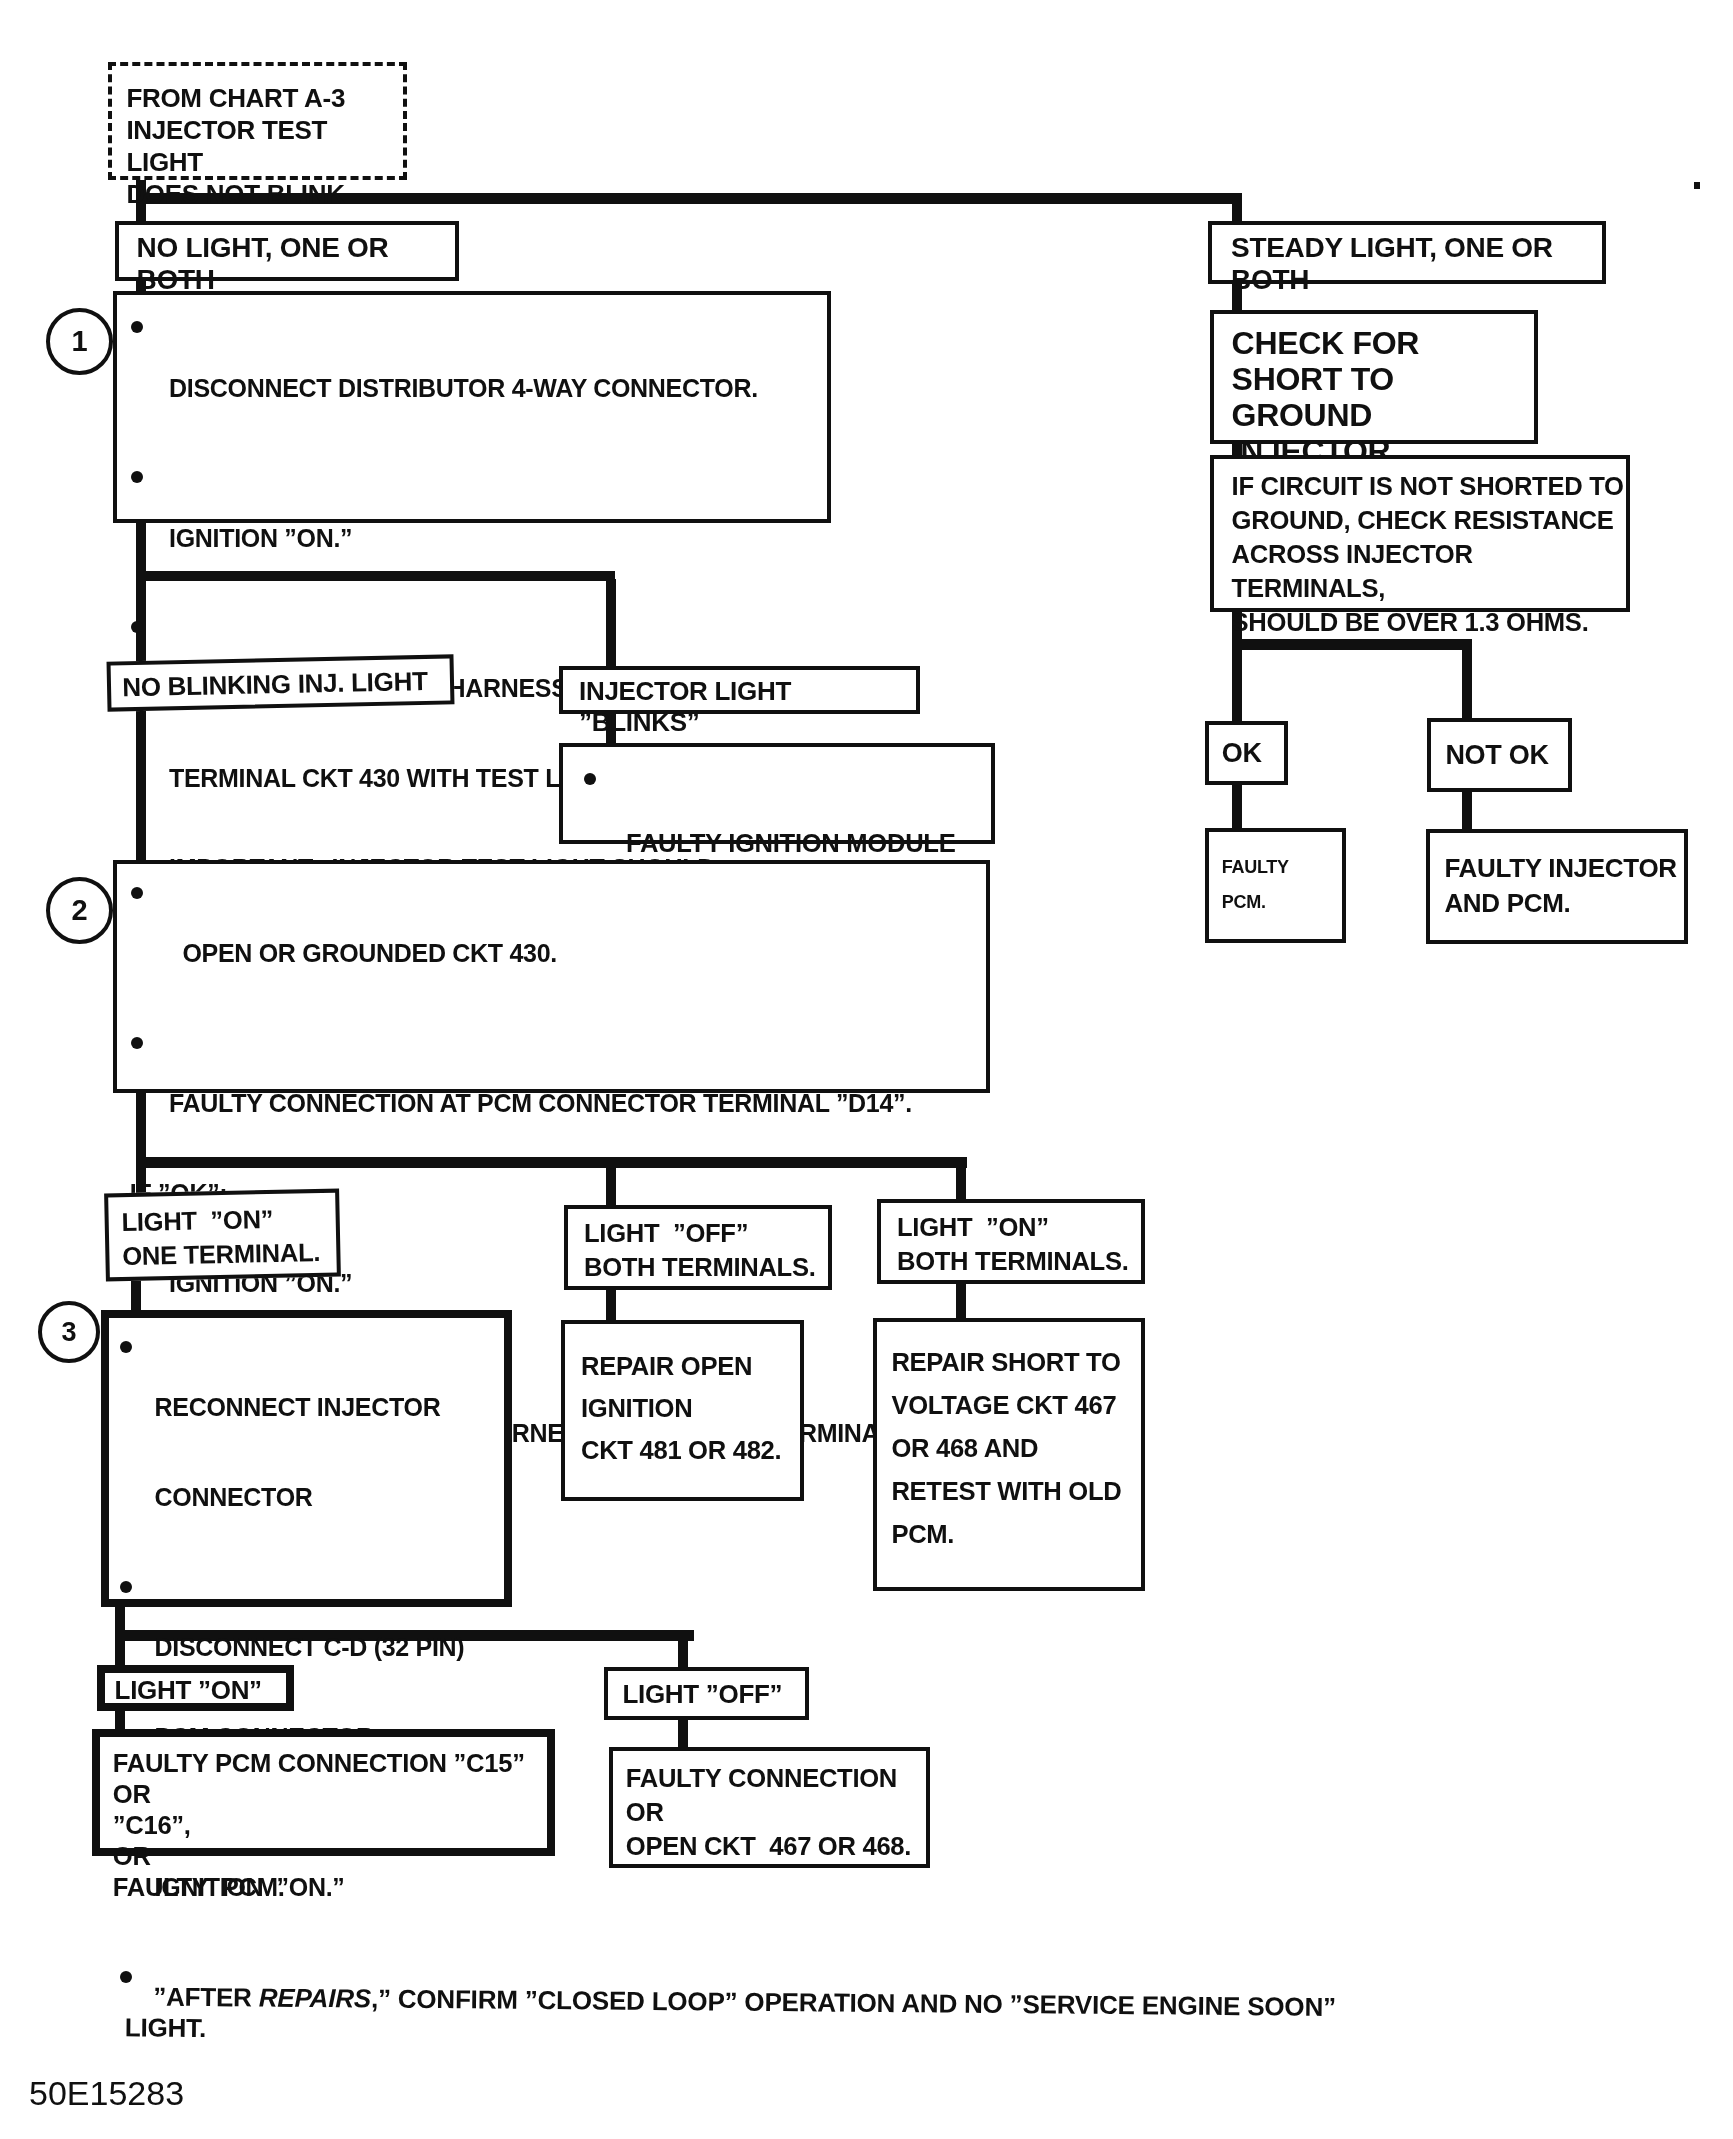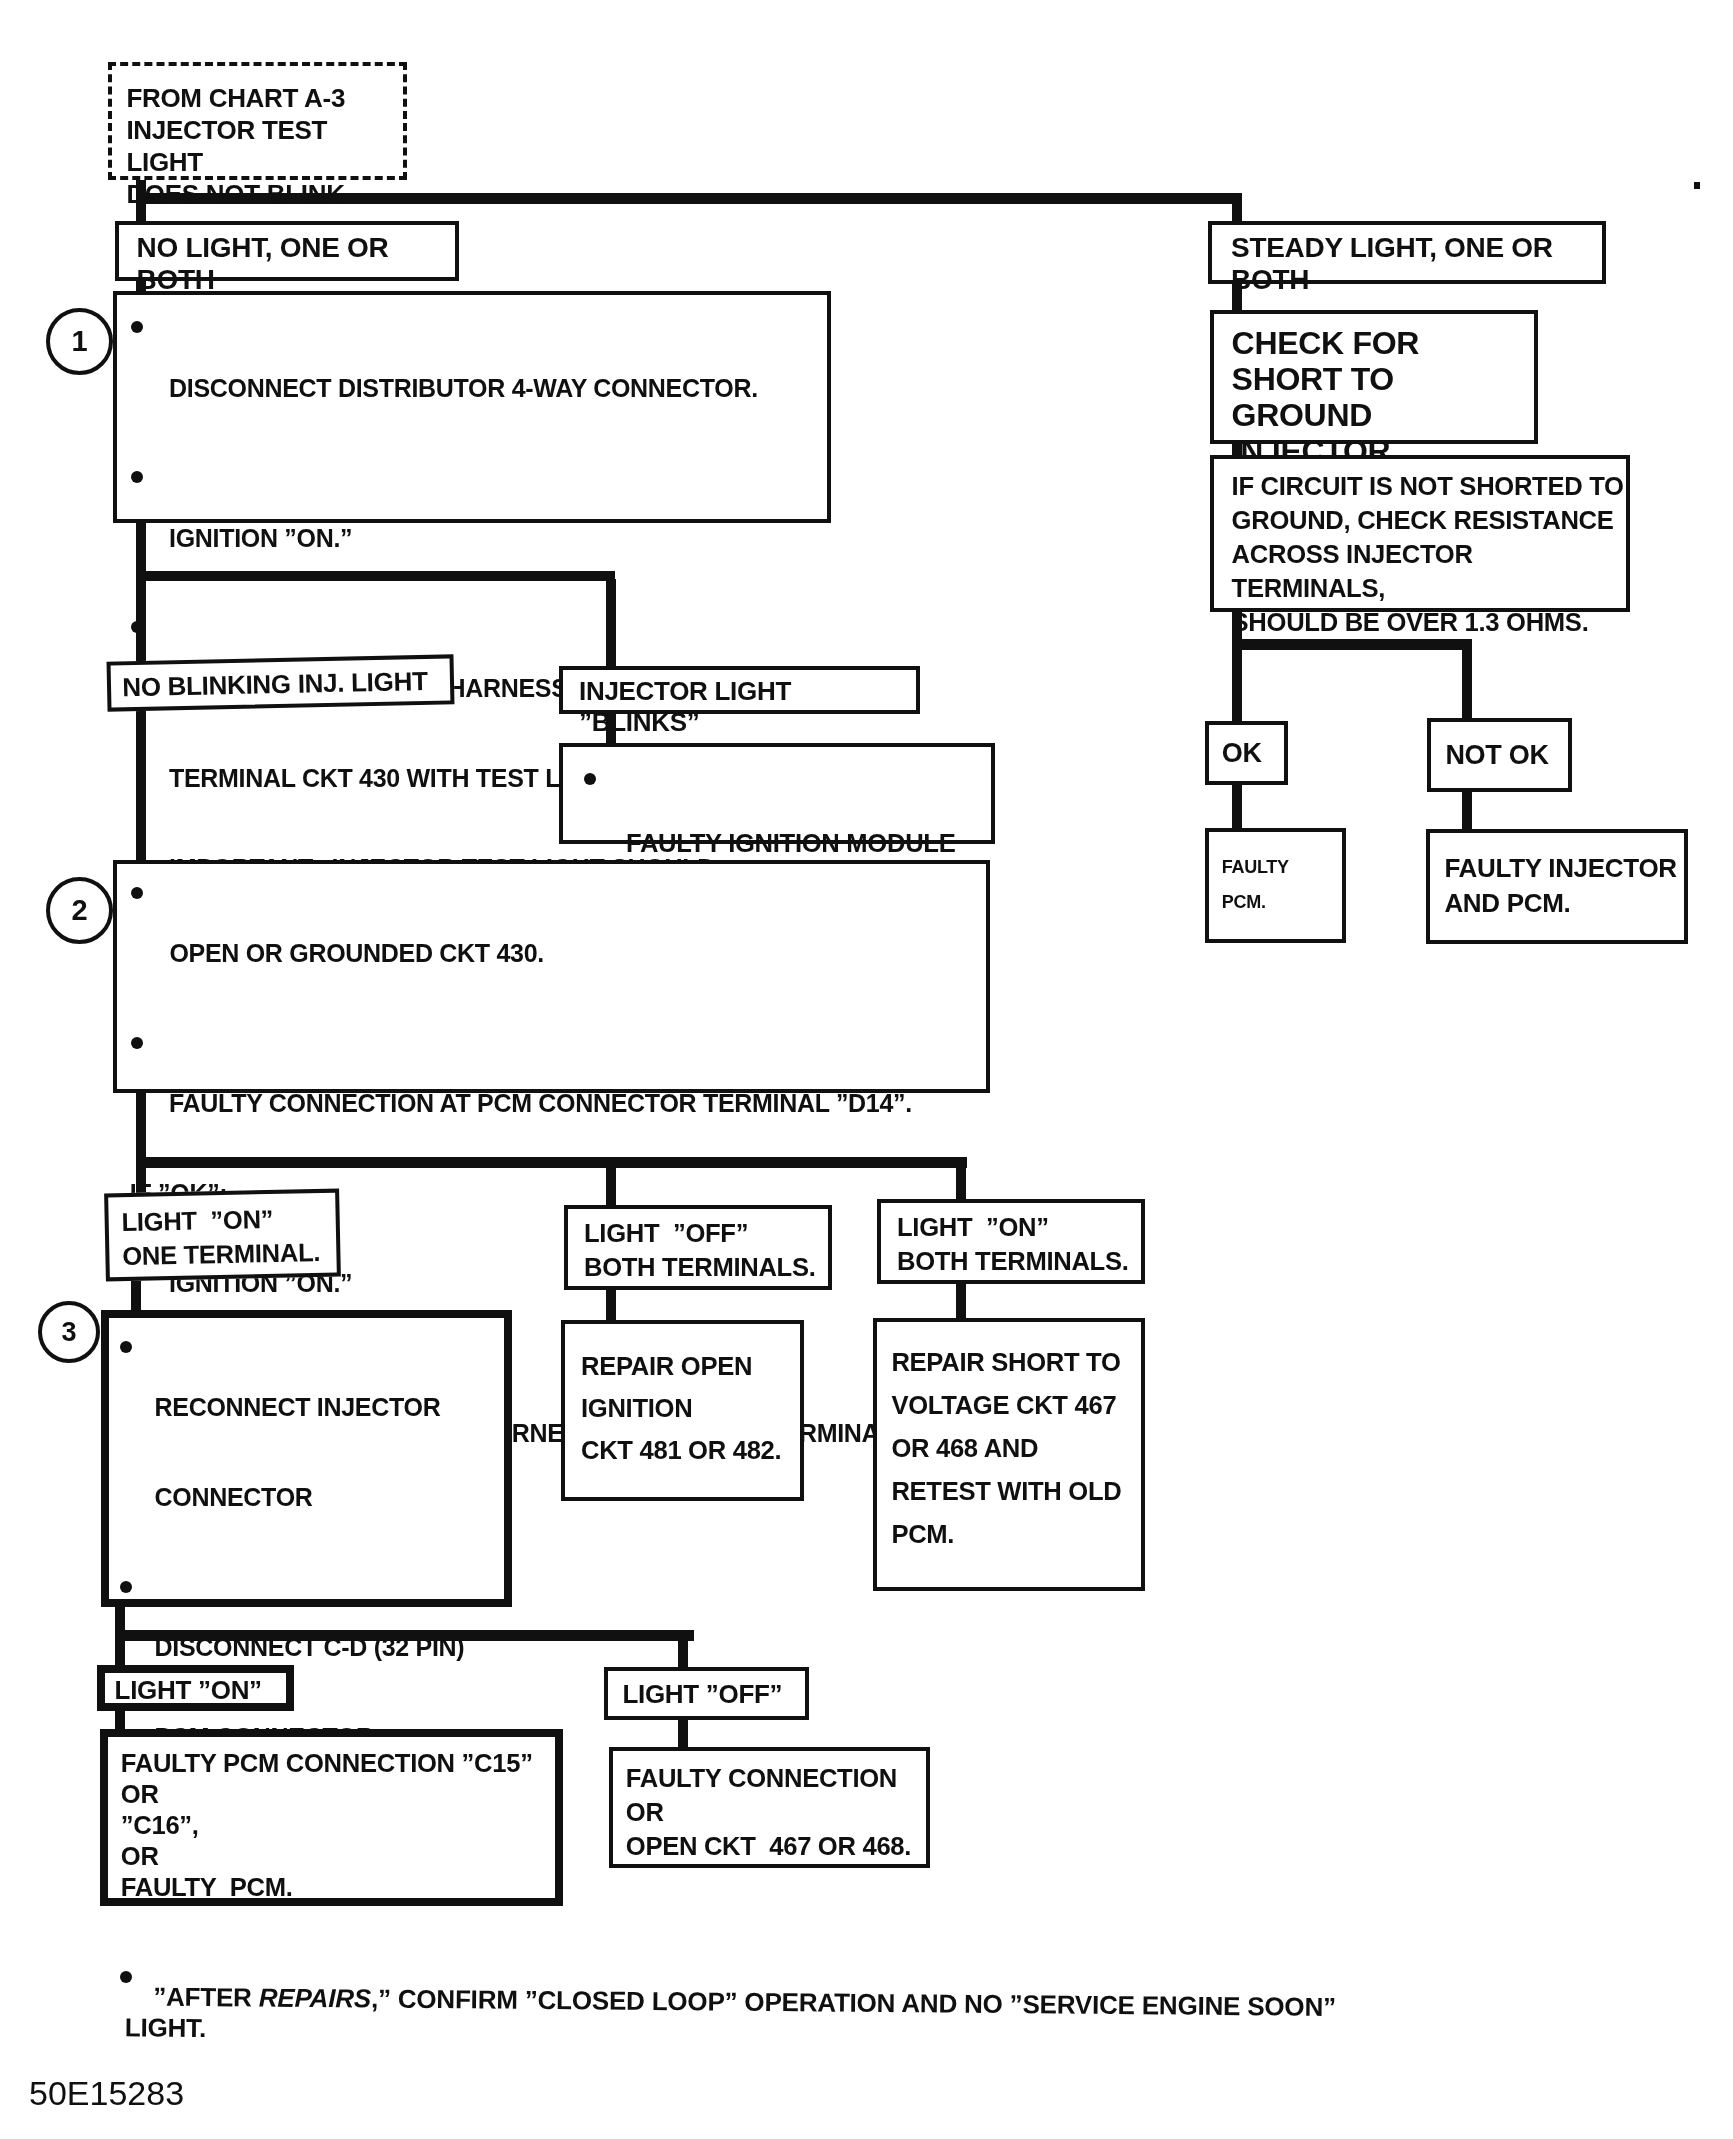--- a/index.html
+++ b/index.html
@@ -121,21 +121,21 @@
     </div>
   </div>
 
   <div class="badge" style="left:46px;top:877px;width:59px;height:59px;font-size:29px">
     <span>2</span>
   </div>
   <div class="box" style="left:113px;top:860px;width:877px;height:233px">
     <div class="lines" style="padding:14.4px 8px 0 0;font-size:25px;line-height:30px">
       <div class="brow">
         <span class="dot" style="margin:8.8px 0 0 14.4px"></span>
-        <div class="btxt" style="margin-left:26px">
+        <div class="btxt" style="margin-left:39px">
           <div>OPEN OR GROUNDED CKT 430.</div>
         </div>
       </div>
       <div class="brow">
         <span class="dot" style="margin:8.8px 0 0 14.4px"></span>
         <div class="btxt" style="margin-left:25.6px">
           <div>FAULTY CONNECTION AT PCM CONNECTOR TERMINAL ”D14”.</div>
         </div>
       </div>
       <div style="margin-left:12.8px">IF ”OK”:</div>
@@ -227,21 +227,21 @@
     </div>
   </div>
 
   <div class="box thick" style="left:97px;top:1665px;width:197px;height:46px">
     <div style="padding:2.4px 0 0 9.6px;font-size:26px">LIGHT  ”ON”</div>
   </div>
   <div class="box" style="left:604px;top:1667px;width:205px;height:53px">
     <div style="padding:8px 0 0 14.4px;font-size:26px">LIGHT ”OFF”</div>
   </div>
 
-  <div class="box thick" style="left:100px;top:1729px;width:463px;height:177px">
+  <div class="box thick" style="left:92px;top:1729px;width:463px;height:127px">
     <div class="lines" style="padding:11.2px 0 0 12.8px;font-size:25.6px;line-height:31px">
       <div>FAULTY PCM CONNECTION ”C15”</div>
       <div>OR</div>
       <div>”C16”,</div>
       <div>OR</div>
       <div>FAULTY  PCM.</div>
     </div>
   </div>
   <div class="box" style="left:609px;top:1747px;width:321px;height:121px">
     <div class="lines" style="padding:9.6px 0 0 12.8px;font-size:25.6px;line-height:34px">

